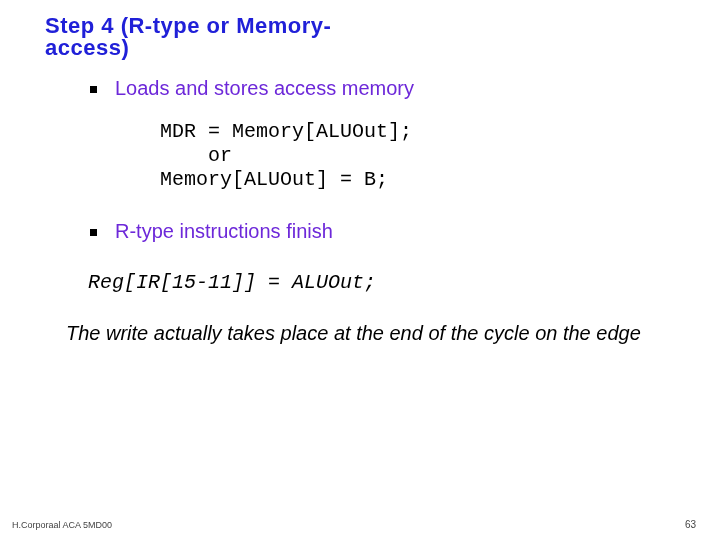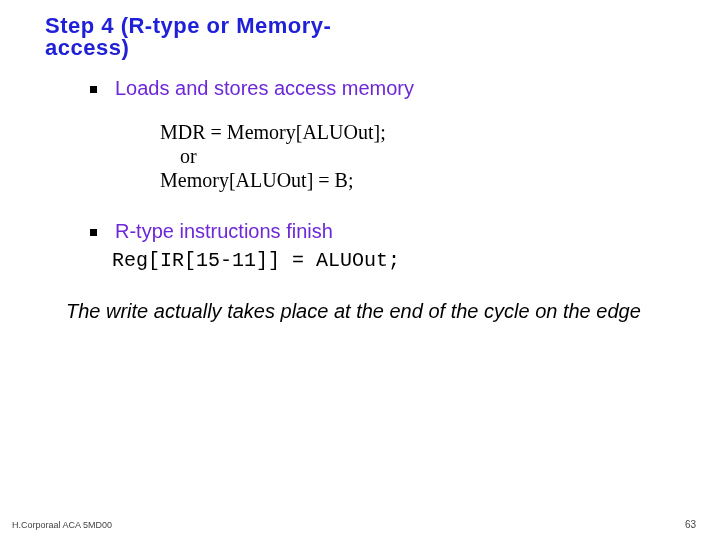--- a/index.html
+++ b/index.html
@@ -33,38 +33,39 @@
     background: #000000;
     margin-top: 9px;
     margin-right: 18px;
     flex: 0 0 auto;
   }
   .bullet-text {
     font-size: 20px;
     color: #6d28d9;
   }
   .code-block {
-    font-family: Liberation Serif, serif;
+    font-family: Liberation Mono, monospace;
     font-size: 20px;
     color: #000000;
     white-space: pre;
     padding-left: 160px;
     line-height: 1.2;
     margin-top: 20px;
     margin-bottom: 28px;
   }
   .code-block2 {
     font-family: "Courier New", Courier, monospace;
     font-size: 20px;
     color: #000000;
     white-space: pre;
-    padding-left: 112px;
+    padding-left: 88px;
     line-height: 1.2;
-    margin-top: 6px;
+    margin-top: 28px;
     margin-bottom: 26px;
+    font-style: italic;
   }
   .note {
     font-style: italic;
     font-size: 20px;
     color: #000000;
     padding-left: 66px;
     padding-right: 60px;
     line-height: 1.2;
   }
   .footer-left {

